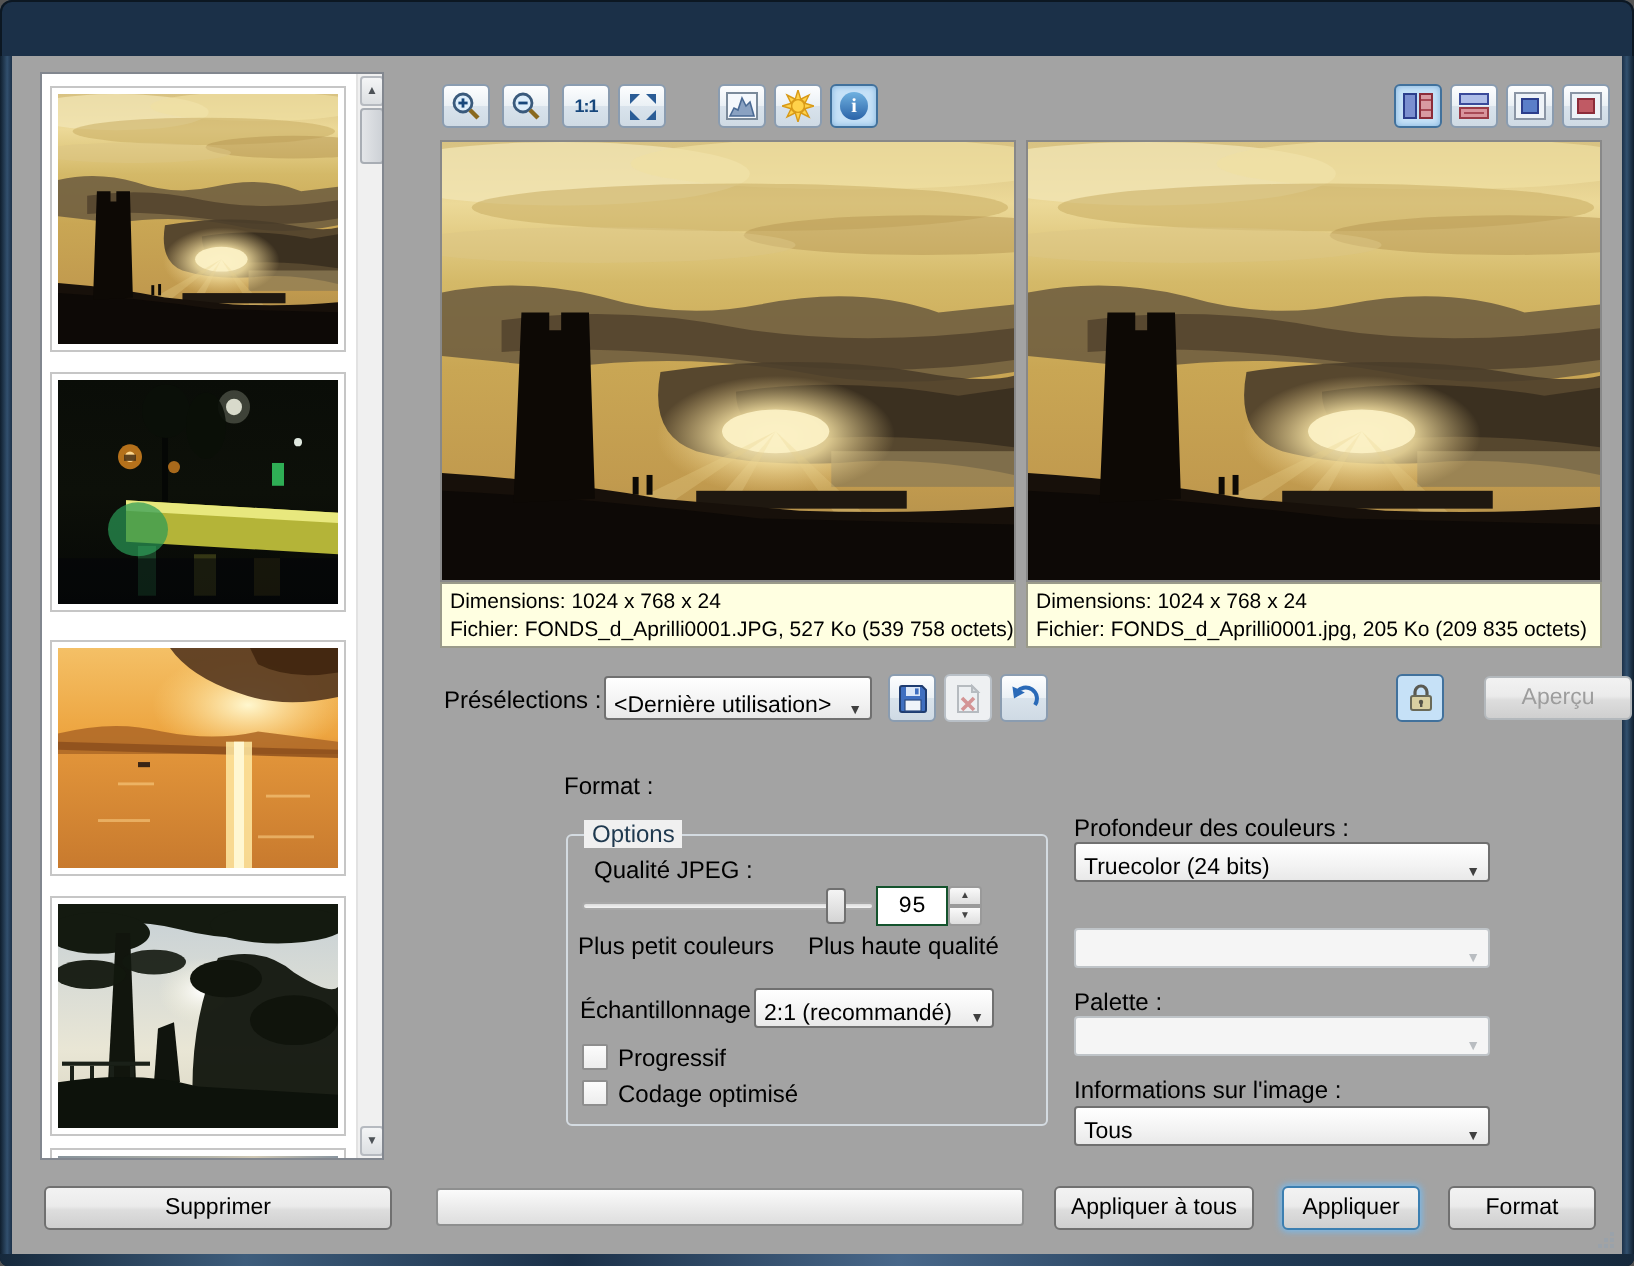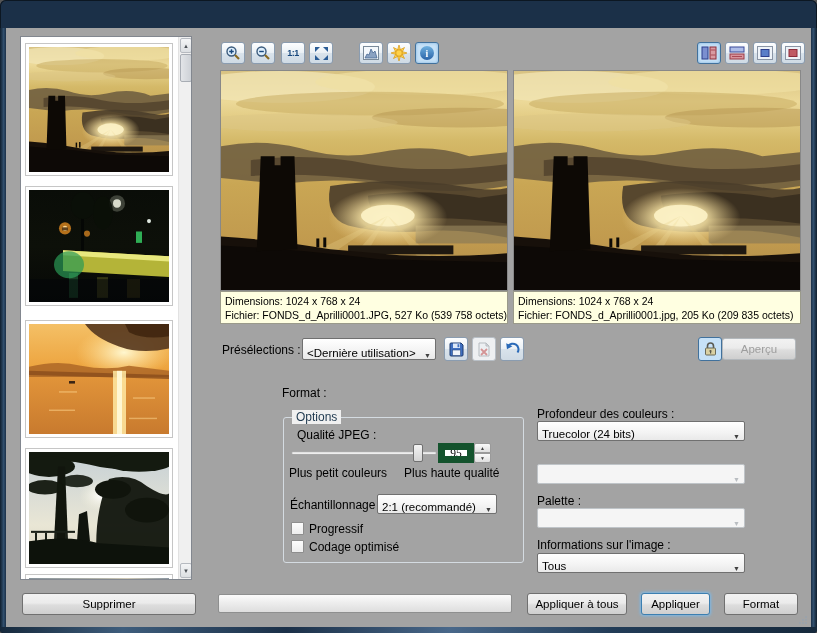--- a/index.html
+++ b/index.html
@@ -75,22 +75,22 @@
     display:flex;align-items:center;justify-content:center;}
   .mini.selected{background:#c6e1f7;border-color:#41719c;}
   .mini.disabled{border-color:#b8bfc6;background:#eef0f2;}
   .group{border:1px solid #d4dbe1;border-radius:3px;}
   .group-legend{position:absolute;left:8px;top:-8px;background:#f0f0f0;padding:0 4px;color:#1f394f;}
   .lbl{white-space:nowrap;}
   .checkbox{width:13px;height:13px;border:1px solid #8e8e8e;border-radius:1px;background:linear-gradient(#fcfcfc,#ededed);}
   .slider-track{height:4px;border:1px solid #a8a8a8;border-radius:2px;background:linear-gradient(#dcdcdc,#f4f4f4);}
   .slider-thumb{position:absolute;width:10px;height:18px;top:-8px;border:1px solid #707070;border-radius:2px;
     background:linear-gradient(#f4f4f4,#d4d4d4);}
-  .spinbox{width:36px;height:20px;border:7px solid #14532d;background:#fff;font-size:11.5px;text-align:center;
-    font-family:Liberation Serif, serif;padding:0;}
+  .spinbox{width:36px;height:20px;border:1px solid #14532d;background:#fff;font-size:11.5px;text-align:center;
+    font-family:Liberation Mono, monospace;padding:0;}
   .spin-btn{position:absolute;width:17px;height:10px;border:1px solid #9a9a9a;background:linear-gradient(#fafafa,#dedede);
     font-size:5px;color:#444;display:flex;align-items:center;justify-content:center;}
   .progress{border:1px solid #8e8f8f;border-radius:2px;background:linear-gradient(#fbfbfb,#e9e9e9 60%,#dedede);}
   .grip{width:2px;height:2px;box-shadow:6px 0 0 #9aa2aa,6px 3px 0 #9aa2aa,3px 3px 0 #9aa2aa,6px 6px 0 #9aa2aa,3px 6px 0 #9aa2aa,0 6px 0 #9aa2aa;}
 </style>
 </head>
 <body>
 
 <div class="window">
 
@@ -478,21 +478,21 @@
       </svg>
     </div>
     <div class="abs mini selected" style="left:692px;top:309px;">
       <svg width="13" height="14" viewBox="0 0 13 14">
         <path d="M3.5,6 L3.5,4 A3,3 0 0 1 9.5,4 L9.5,6" fill="none" stroke="#5a5a52" stroke-width="1.6"></path>
         <rect x="1.5" y="6" width="10" height="7" rx="1" fill="#d9d0a2" stroke="#6a6a58"></rect>
         <circle cx="6.5" cy="9" r="1.1" fill="#55544a"></circle>
         <rect x="6" y="9.5" width="1.2" height="2" fill="#55544a"></rect>
       </svg>
     </div>
-    <div class="abs btn disabled" style="left:716px;top:310px;width:74px;height:22px;">
+    <div class="abs btn disabled" style="left:736px;top:310px;width:74px;height:22px;">
       <span>Aperçu</span>
     </div>
 
     <span class="abs lbl" style="left:276px;top:358px;">Format :</span>
 
     <div class="abs group" style="left:277px;top:389px;width:241px;height:146px;text-align:right;">
       <span class="group-legend">Options</span>
     </div>
     <span class="abs lbl" style="left:291px;top:400px;">Qualité JPEG :</span>
     <div class="abs slider-track" style="left:285px;top:423px;width:146px;">

